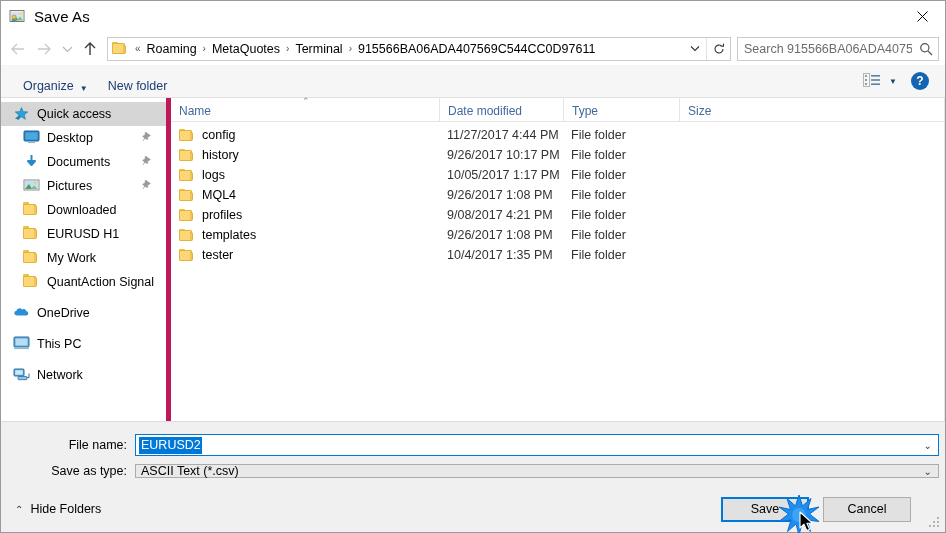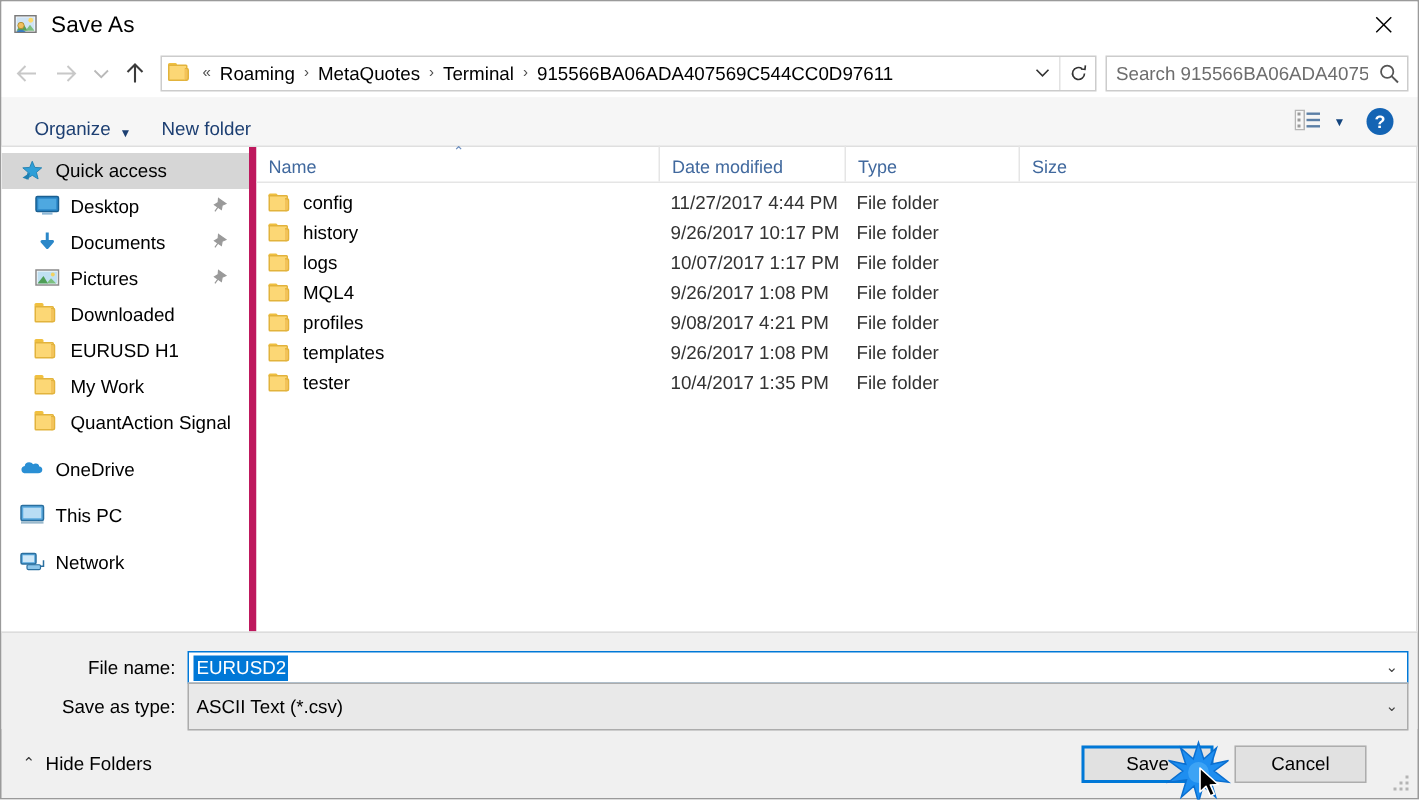--- a/index.html
+++ b/index.html
@@ -317,20 +317,21 @@
     margin-bottom: 4px;
     padding-right: 6px;
   }
   .formlabel {
     width: 124px;
     flex: 0 0 124px;
     text-align: right;
     padding-right: 8px;
     font-size: 12.5px;
     color: #000;
+    margin-left: 10px;
   }
   #filename-field {
     flex: 1 1 auto;
     height: 22px;
     border: 1px solid #0078d7;
     background: #fff;
     display: flex;
     align-items: center;
     position: relative;
   }
@@ -343,21 +344,21 @@
     line-height: 15px;
   }
   #filename-caret {
     position: absolute;
     right: 6px;
     color: #404040;
     font-size: 10px;
   }
   #savetype-field {
     flex: 1 1 auto;
-    height: 32px;
+    height: 14px;
     border: 1px solid #acacac;
     background: #e9e9e9;
     display: flex;
     align-items: center;
     position: relative;
   }
   #savetype-value {
     font-size: 12.5px;
     color: #000;
     padding-left: 5px;
@@ -721,21 +722,21 @@
         </div>
         <div class="row">
           <div class="cell c-name">
             <span class="fld">
                 <span class="tab"></span>
                 <span class="body"></span>
                 <span class="side"></span>
               </span>
             <span>logs</span>
           </div>
-          <div class="cell c-date">10/07/2017 1:17 PM</div>
+          <div class="cell c-date">10/05/2017 1:17 PM</div>
           <div class="cell c-type">File folder</div>
           <div class="cell c-size"></div>
         </div>
         <div class="row">
           <div class="cell c-name">
             <span class="fld">
                 <span class="tab"></span>
                 <span class="body"></span>
                 <span class="side"></span>
               </span>

